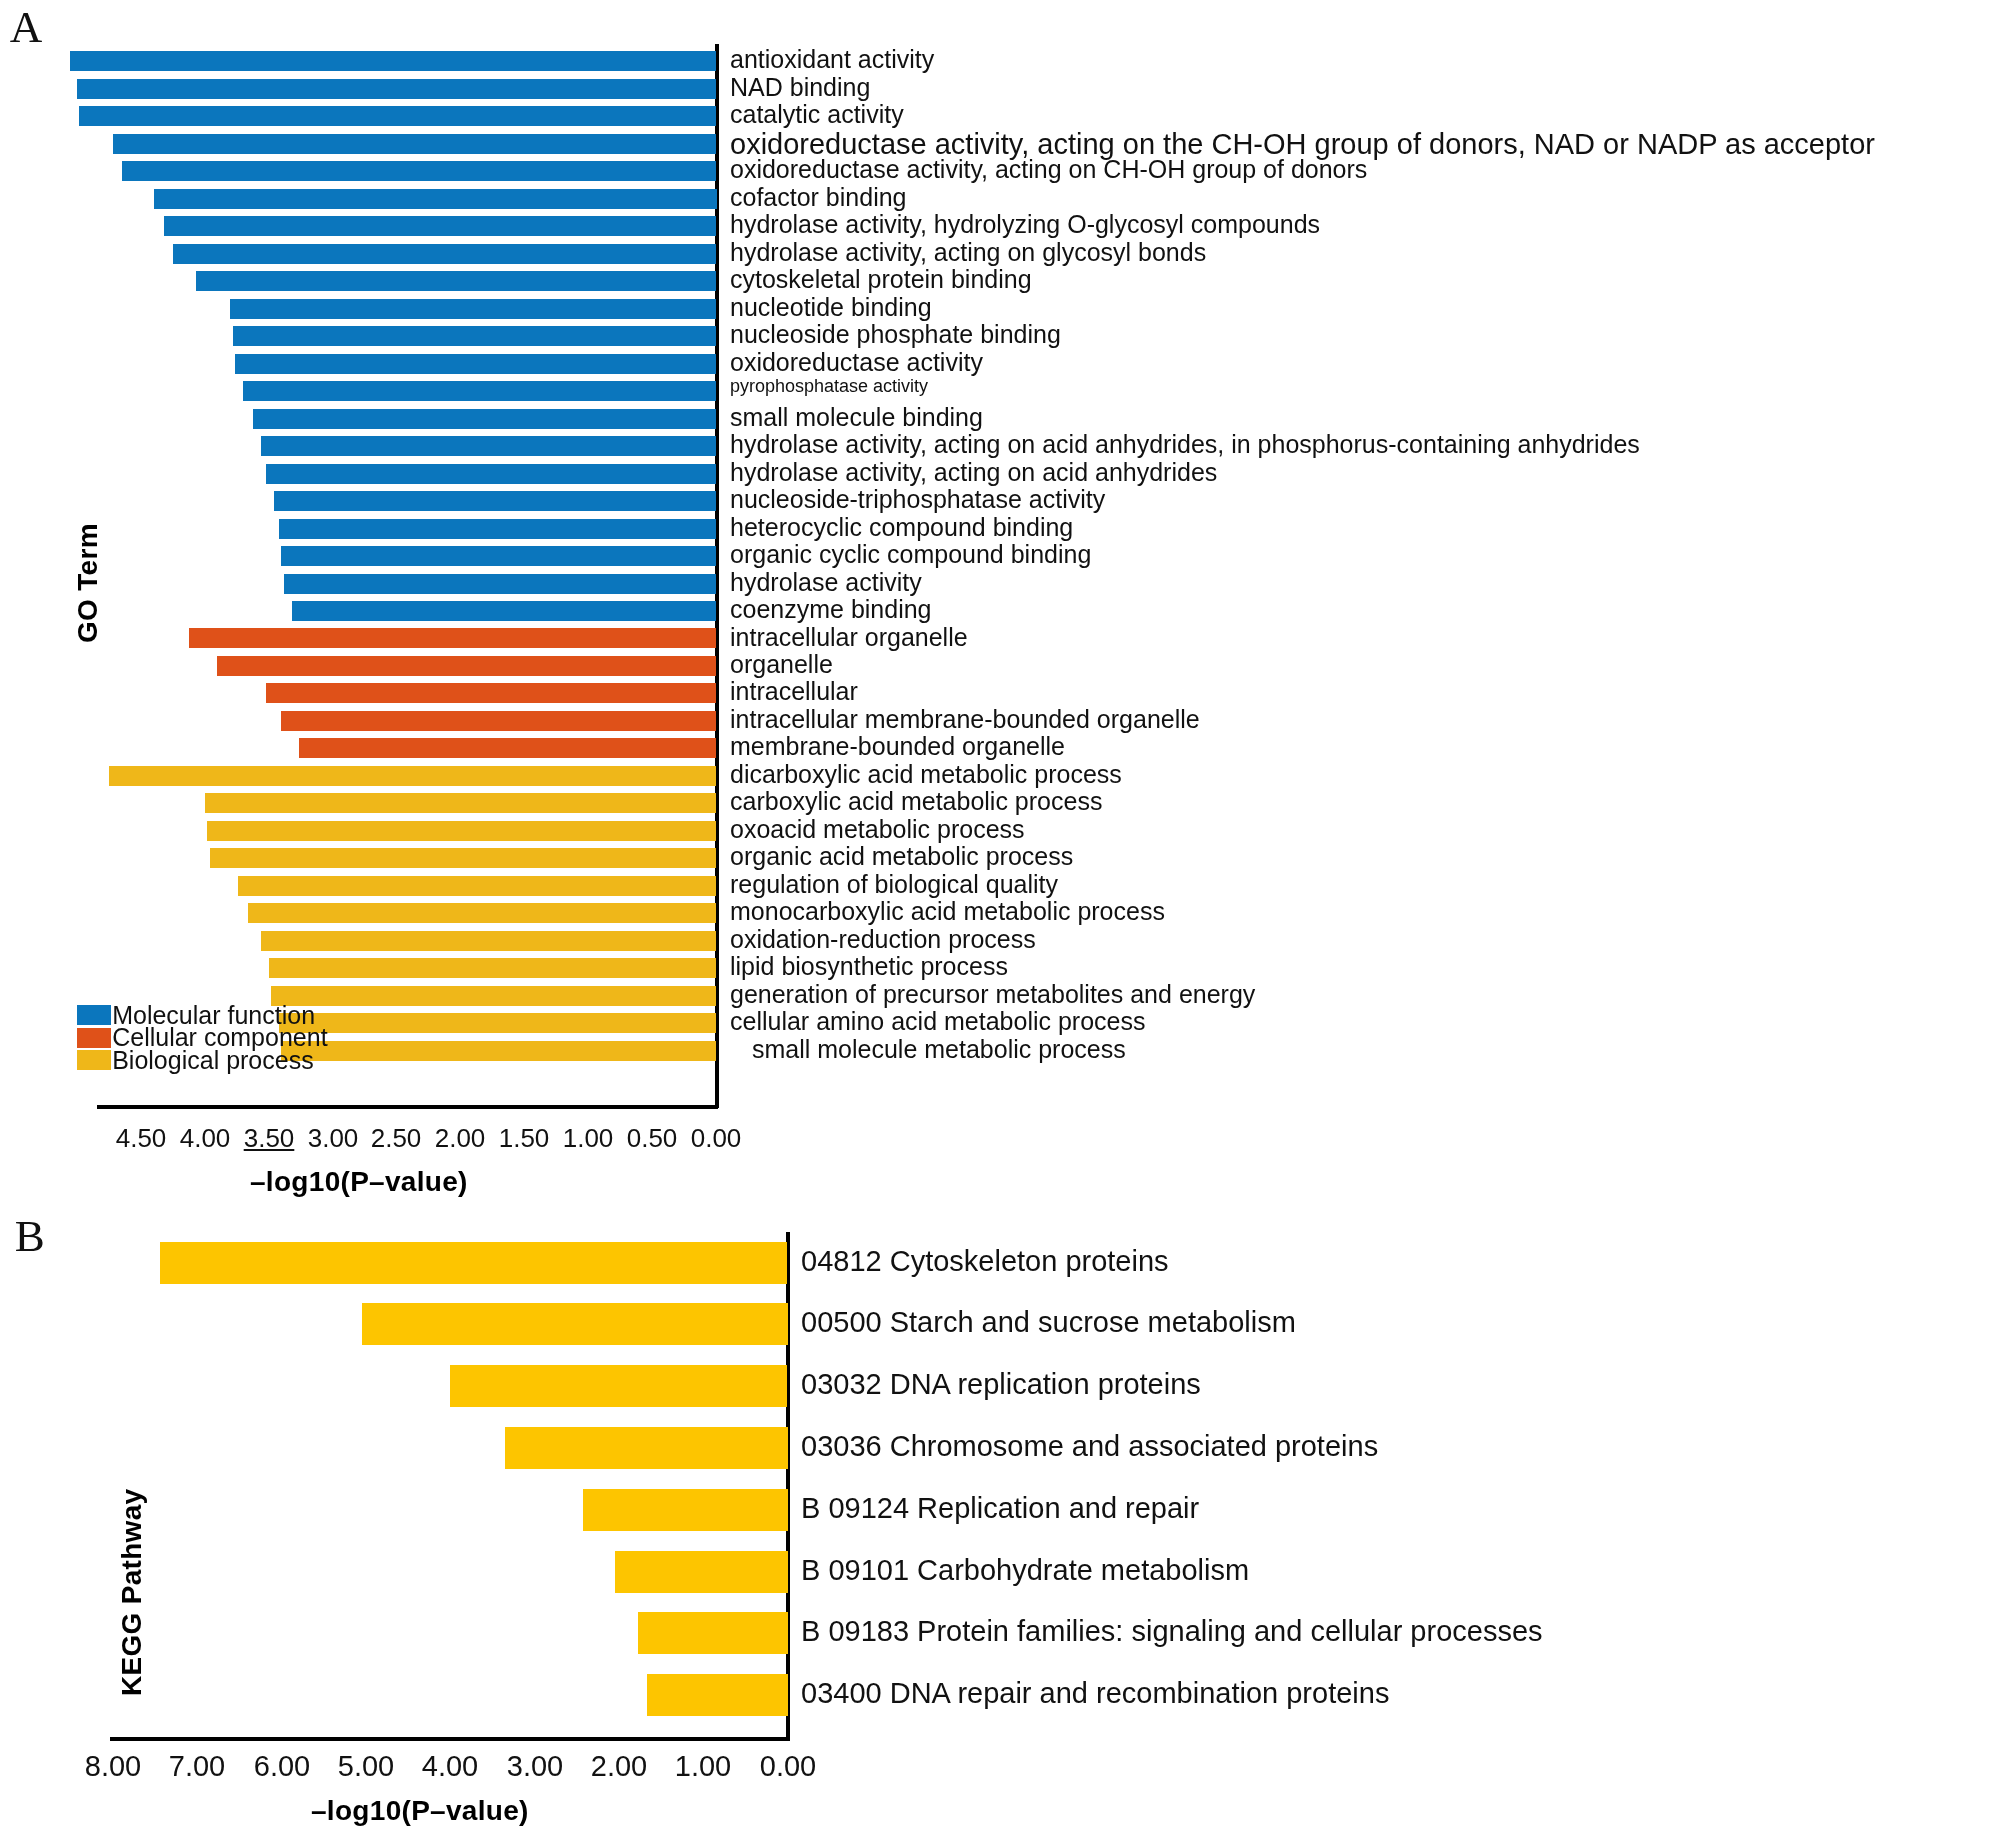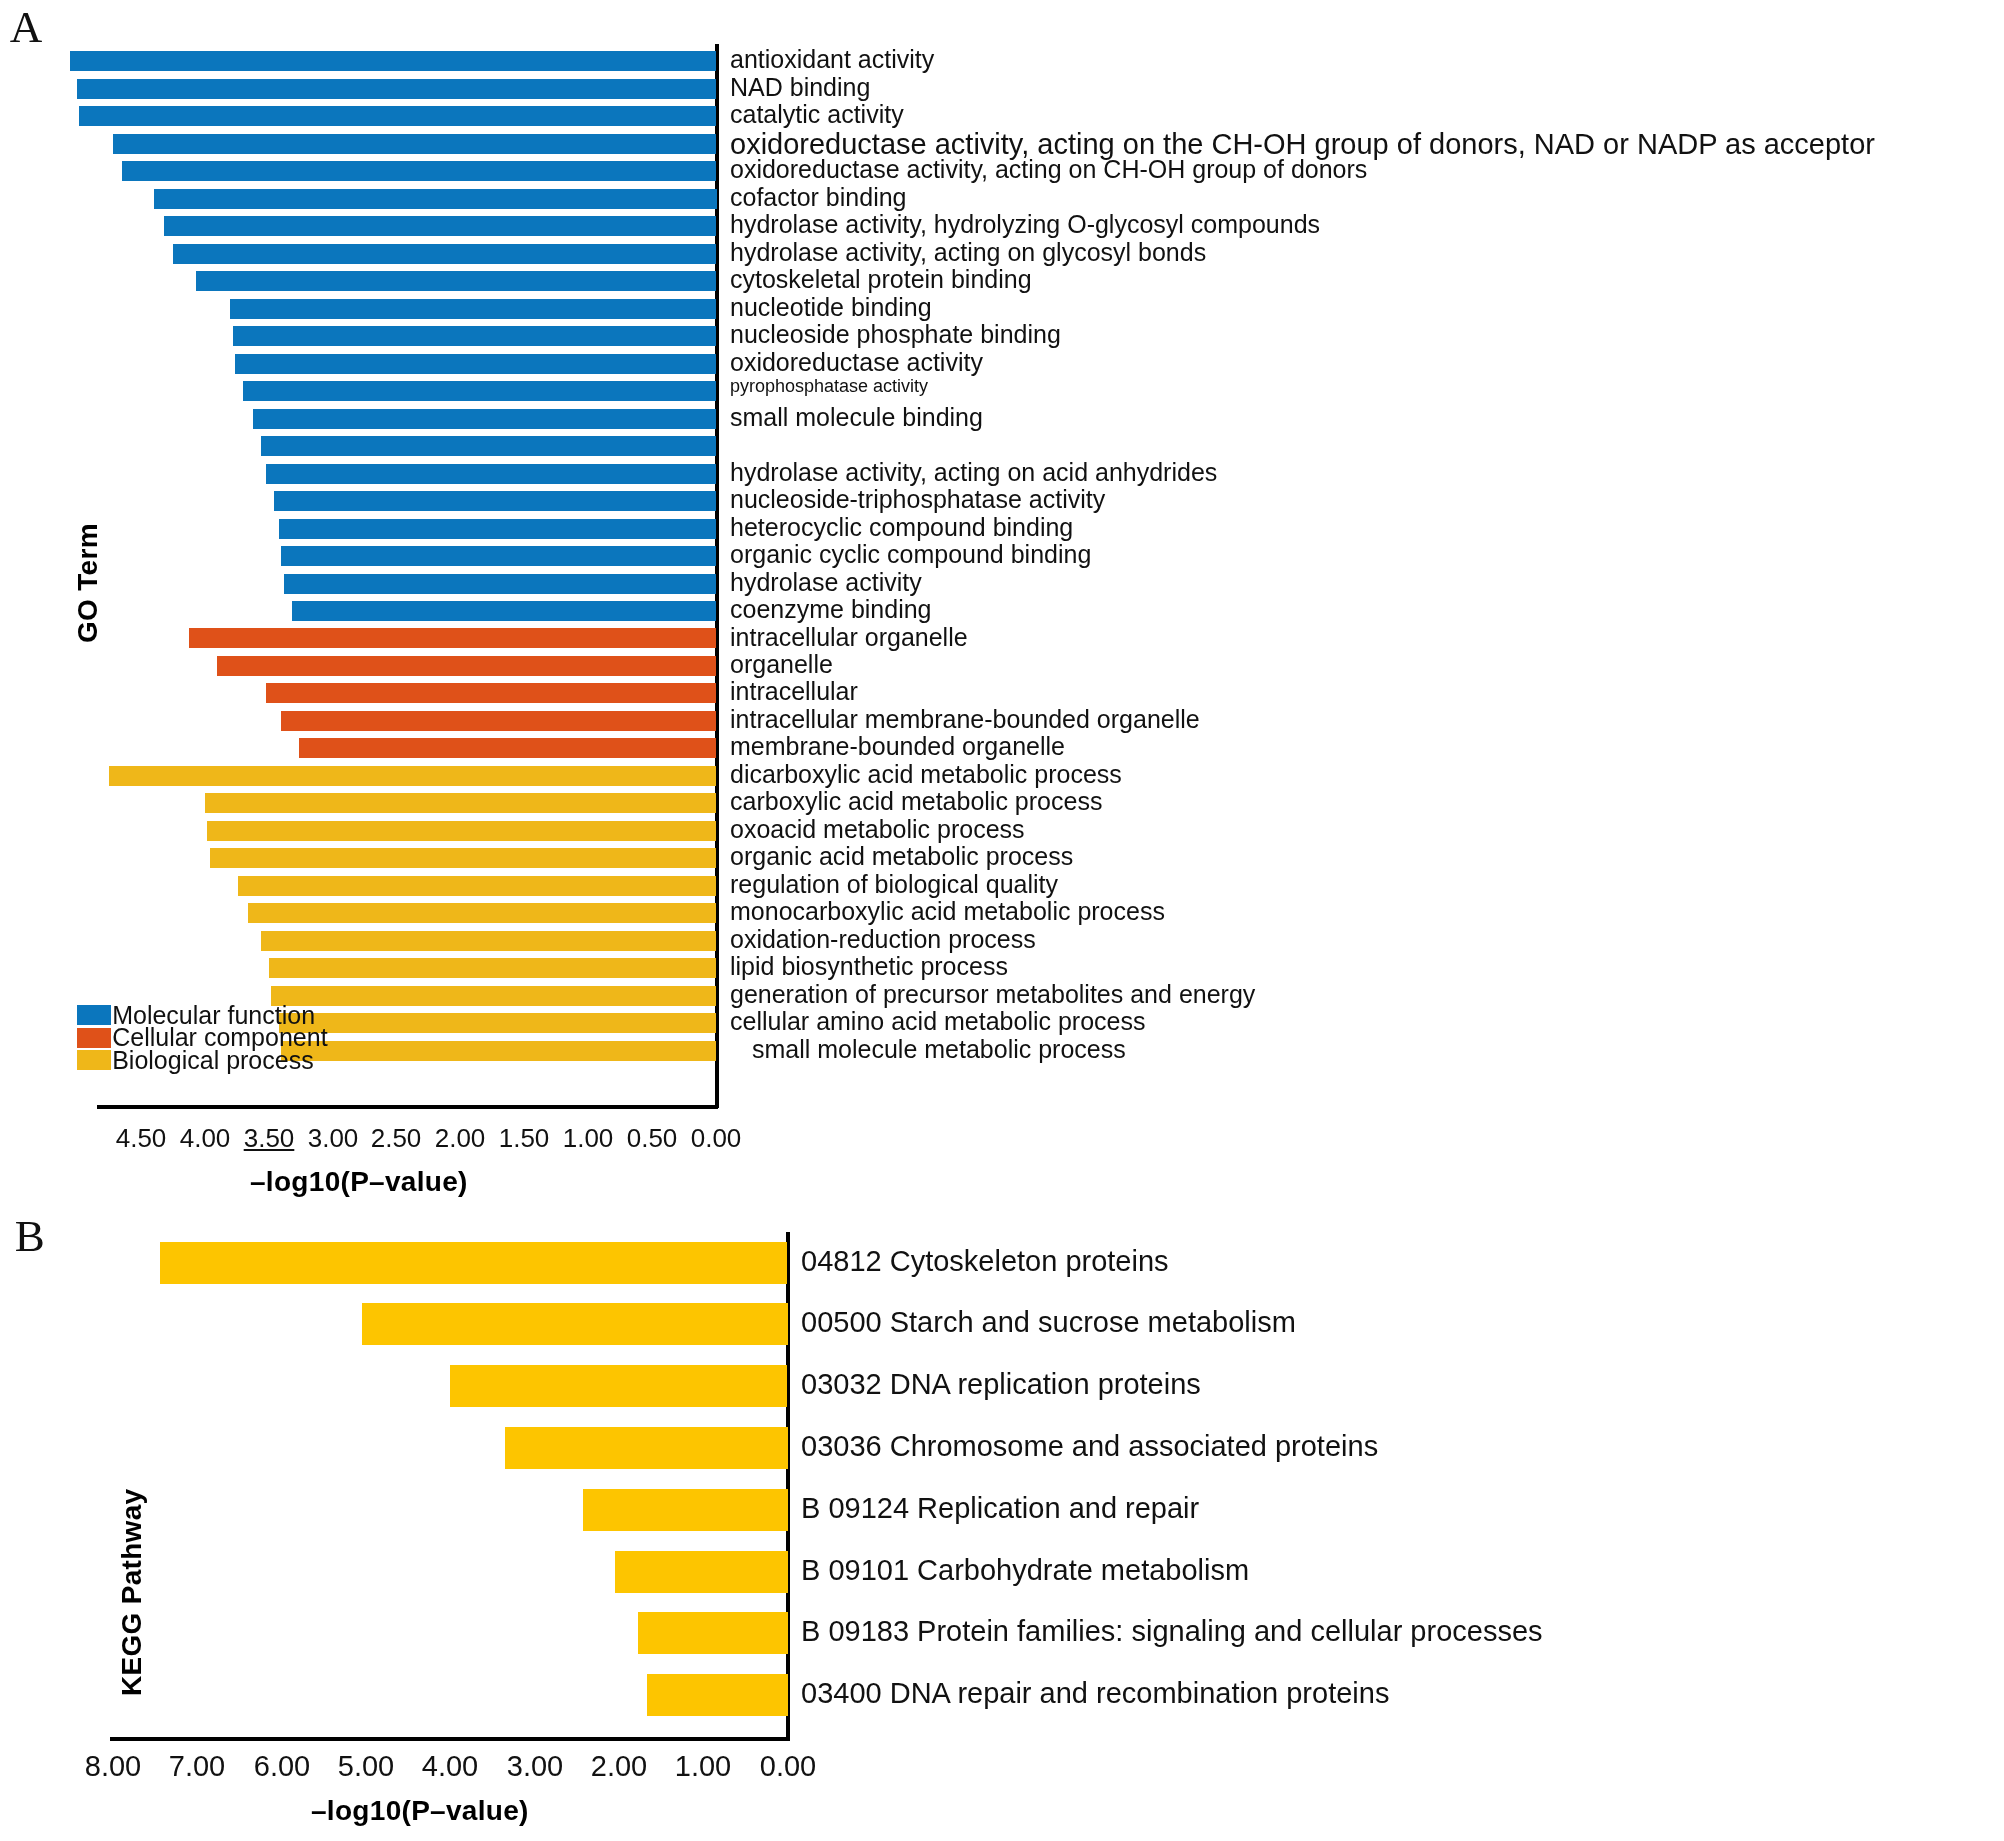--- a/index.html
+++ b/index.html
@@ -66,20 +66,21 @@
       <div class="barlabel" style="left: 730px; top: 295px; font-size: 25px;">nucleotide binding</div>
       <div class="bar" style="position: absolute; left: 233px; top: 326px; width: 483px; height: 20px; background: rgb(11, 118, 189);"></div>
       <div class="barlabel" style="left: 730px; top: 322px; font-size: 25px;">nucleoside phosphate binding</div>
       <div class="bar" style="position: absolute; left: 235px; top: 354px; width: 481px; height: 20px; background: rgb(11, 118, 189);"></div>
       <div class="barlabel" style="left: 730px; top: 350px; font-size: 25px;">oxidoreductase activity</div>
       <div class="bar" style="position: absolute; left: 243px; top: 381px; width: 473px; height: 20px; background: rgb(11, 118, 189);"></div>
       <div class="barlabel" style="left: 730px; top: 377px; font-size: 18px;">pyrophosphatase activity</div>
       <div class="bar" style="position: absolute; left: 253px; top: 409px; width: 463px; height: 20px; background: rgb(11, 118, 189);"></div>
       <div class="barlabel" style="left: 730px; top: 405px; font-size: 25px;">small molecule binding</div>
       <div class="bar" style="position: absolute; left: 261px; top: 436px; width: 455px; height: 20px; background: rgb(11, 118, 189);"></div>
+      <div class="barlabel" style="left: 730px; top: 432px; font-size: 25px;">hydrolase activity, acting on acid anhydrides, in phosphorus-containing anhydrides</div>
       <div class="bar" style="position: absolute; left: 266px; top: 464px; width: 450px; height: 20px; background: rgb(11, 118, 189);"></div>
       <div class="barlabel" style="left: 730px; top: 460px; font-size: 25px;">hydrolase activity, acting on acid anhydrides</div>
       <div class="bar" style="position: absolute; left: 274px; top: 491px; width: 442px; height: 20px; background: rgb(11, 118, 189);"></div>
       <div class="barlabel" style="left: 730px; top: 487px; font-size: 25px;">nucleoside-triphosphatase activity</div>
       <div class="bar" style="position: absolute; left: 279px; top: 519px; width: 437px; height: 20px; background: rgb(11, 118, 189);"></div>
       <div class="barlabel" style="left: 730px; top: 515px; font-size: 25px;">heterocyclic compound binding</div>
       <div class="bar" style="position: absolute; left: 281px; top: 546px; width: 435px; height: 20px; background: rgb(11, 118, 189);"></div>
       <div class="barlabel" style="left: 730px; top: 542px; font-size: 25px;">organic cyclic compound binding</div>
       <div class="bar" style="position: absolute; left: 284px; top: 574px; width: 432px; height: 20px; background: rgb(11, 118, 189);"></div>
       <div class="barlabel" style="left: 730px; top: 570px; font-size: 25px;">hydrolase activity</div>

